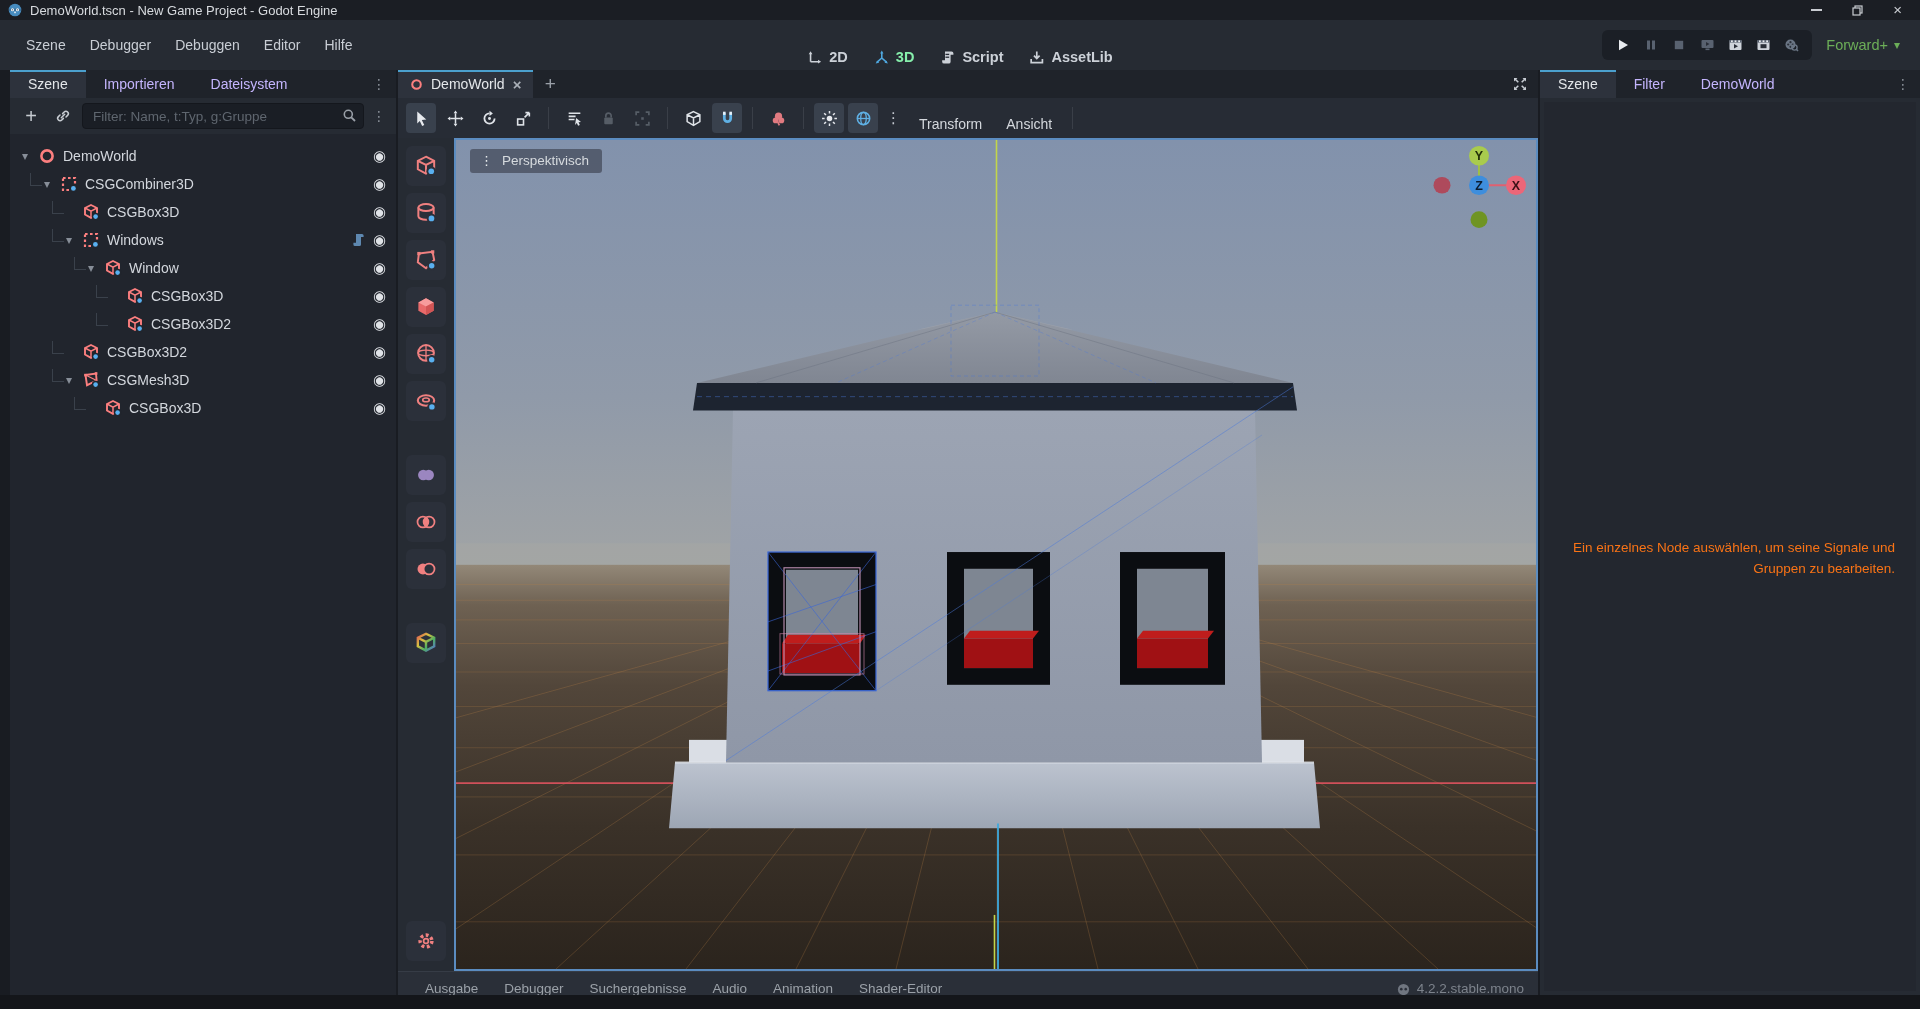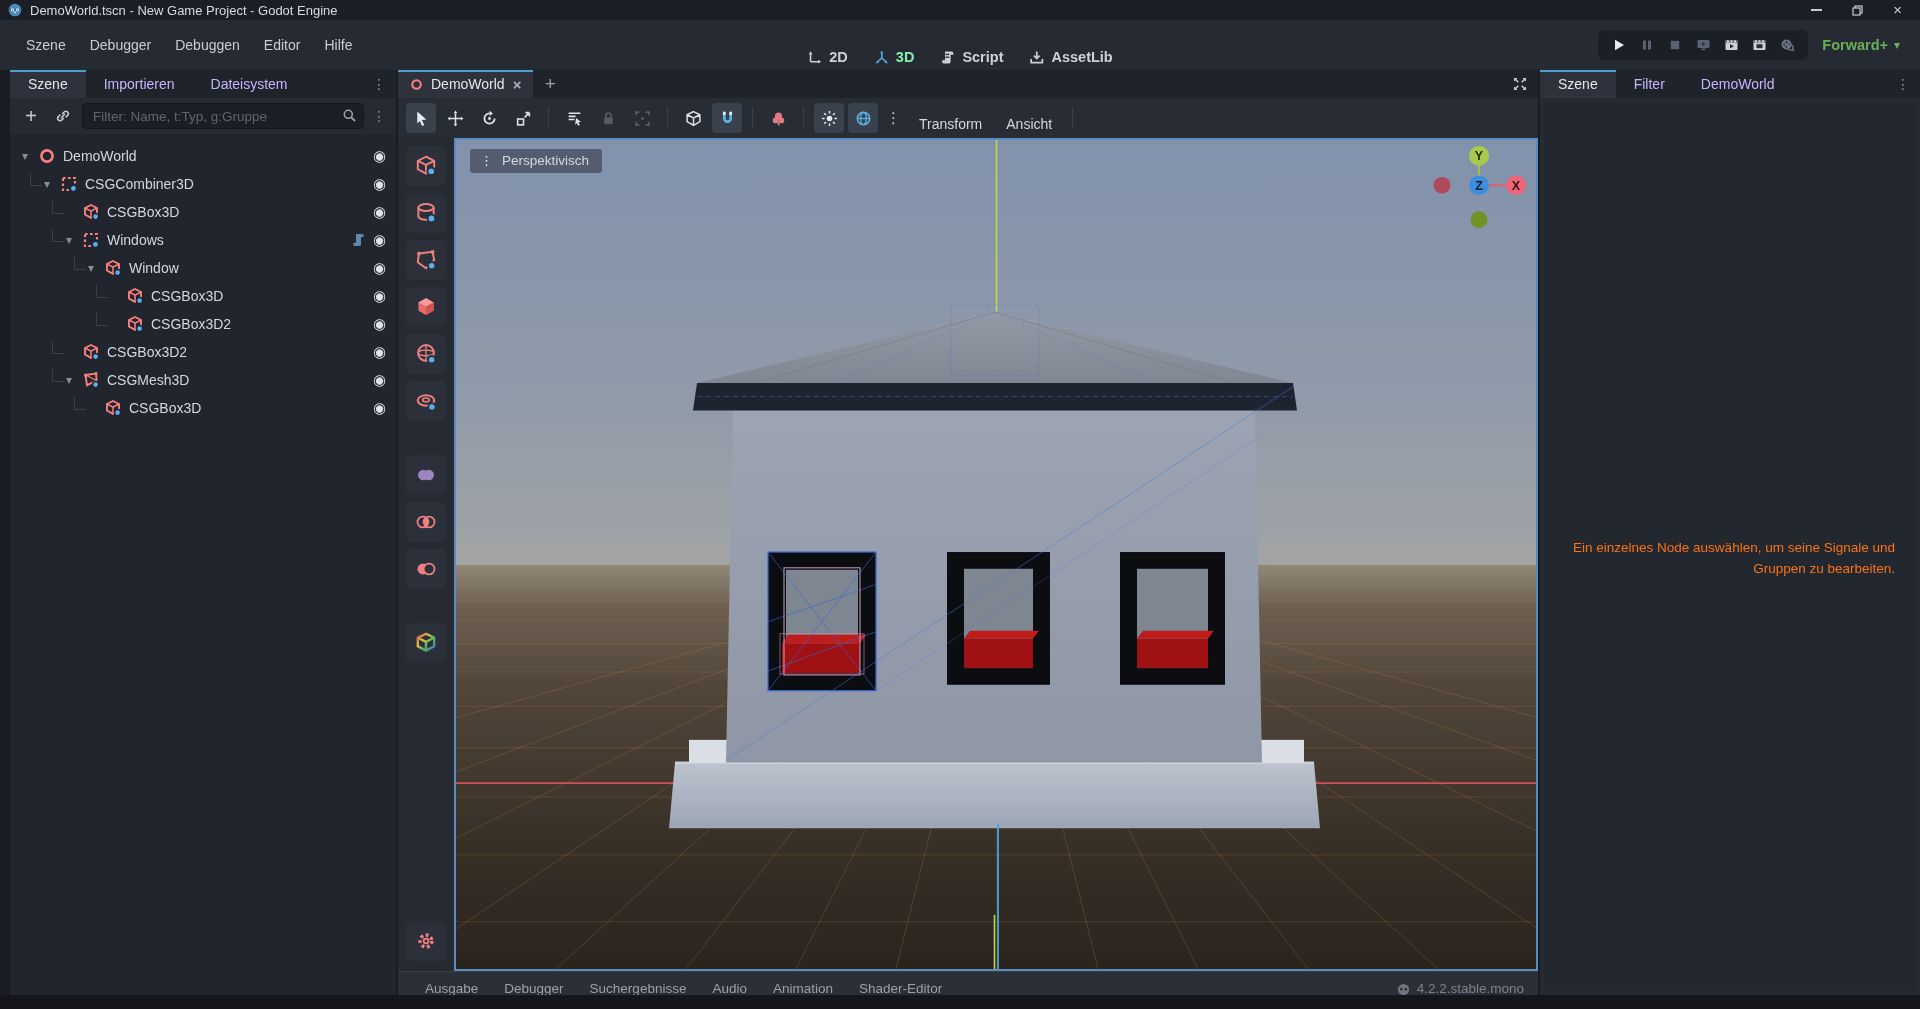--- a/index.html
+++ b/index.html
@@ -18,21 +18,21 @@
   
   .menubar { height:50px; background:#262b33; display:flex; align-items:center; padding:0 14px; position:relative; }
   .menu-item { padding:6px 12px; color:#c9ced5; font-size:14px; border-radius:3px; }
   .workspaces { position:absolute; left:50%; top:12px; height:100%; transform:translateX(-50%);
                 display:flex; align-items:center; gap:26px; }
   .ws-btn { display:flex; align-items:center; gap:7px; font-weight:700; font-size:14.5px; color:#ccd1d8; }
   .ws-btn.active { color:#86efac; }
   .runbar { margin-left:auto; display:flex; align-items:center; gap:14px; }
   .play-group { display:flex; align-items:center; gap:6px; background:#1b1f26; border-radius:6px; padding:5px 10px; }
   .play-btn { width:22px; height:20px; display:flex; align-items:center; justify-content:center; border-radius:3px; }
-  .run-mode { display:flex; align-items:center; gap:6px; color:#6cae58; font-weight:700; font-size:14.5px; padding-right:6px; }
+  .run-mode { display:flex; align-items:center; gap:6px; color:#6cae58; font-weight:400; font-size:14.5px; padding-right:6px; }
   .run-mode .chev { font-size:12px; color:#6cae58; }
 
   
   .main { position:absolute; top:70px; left:0; right:0; bottom:0; display:flex; background:#191c22; }
   .edge-strip { width:10px; background:#191c22; }
   .left-dock  { width:386px; background:#262b33; display:flex; flex-direction:column; margin-right:2px; }
   .center-col { flex:1; display:flex; flex-direction:column; margin-right:2px; min-width:0; }
   .right-dock { width:380px; background:#262b33; display:flex; flex-direction:column; }
 
   

